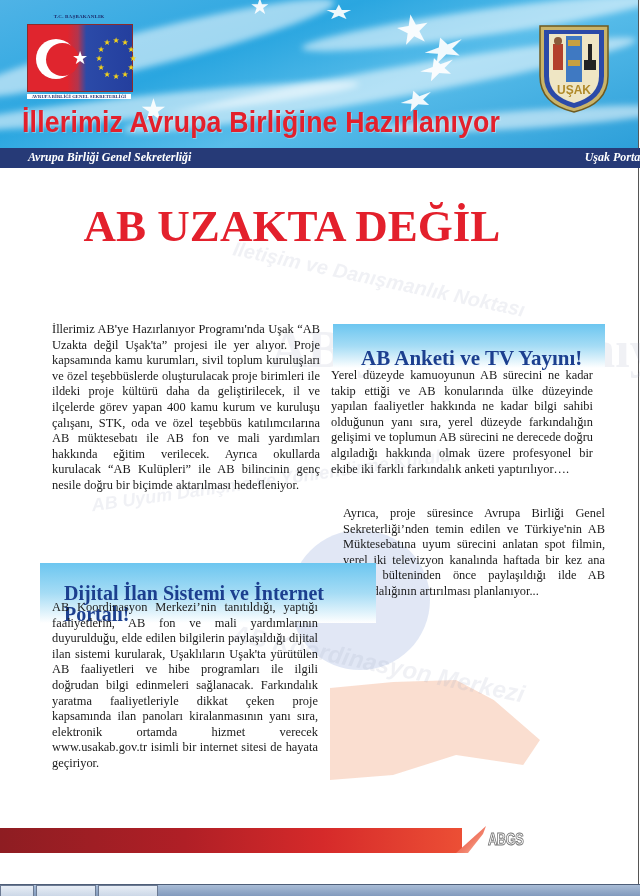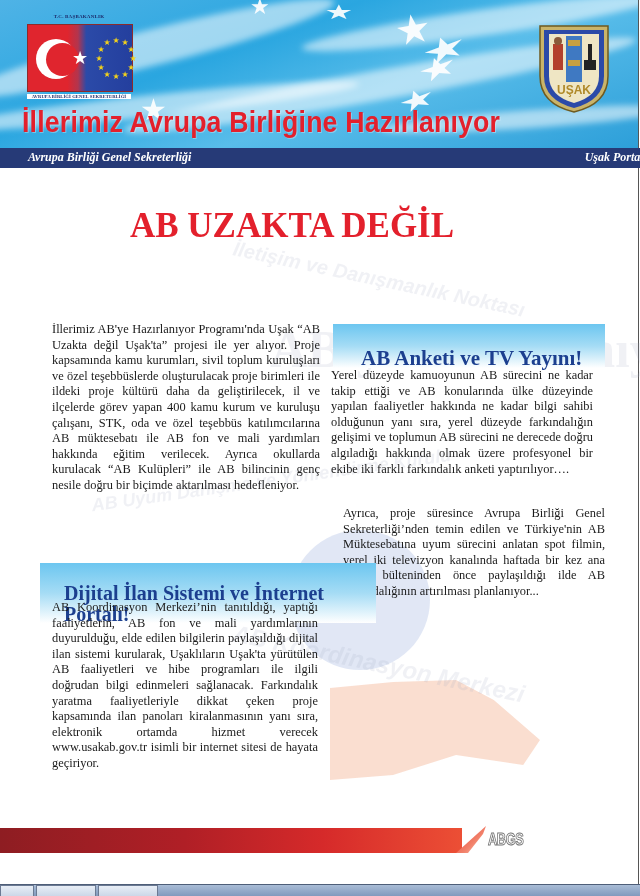--- a/index.html
+++ b/index.html
@@ -49,21 +49,21 @@
   .wm { position: absolute; color: rgba(160,170,190,0.16); font-family: "Liberation Sans", sans-serif; font-weight: bold; font-style: italic; white-space: nowrap; pointer-events: none; }
   .wm-eu { position: absolute; left: 290px; top: 530px; width: 140px; height: 140px; border-radius: 50%; background: rgba(120,145,210,0.22); }
   .wm-map { position: absolute; left: 330px; top: 680px; width: 210px; height: 100px;
     background: rgba(240,160,120,0.35);
     clip-path: polygon(0% 8%, 30% 2%, 60% 0%, 78% 20%, 100% 60%, 92% 85%, 60% 75%, 30% 95%, 0% 100%);
   }
 
   
   .headline {
     position: absolute; left: 0; top: 208px; width: 584px; text-align: center;
-    color: #e3202c; font-weight: bold; font-size: 35px; line-height: 36px;
+    color: #e3202c; font-weight: bold; font-size: 45px; line-height: 36px;
     font-family: "Liberation Serif", "DejaVu Serif", serif;
   }
 
   
   .col-text { position: absolute; font-size: 12.4px; line-height: 15.6px; color: #1a1a1a; text-align: justify; font-family: Liberation Serif, serif; }
   .intro { left: 52px; top: 322px; width: 268px; }
 
   .box-head {
     position: absolute; background: linear-gradient(180deg, #6cc6f0 0%, #a5dcf5 50%, #ffffff 100%);
   }

